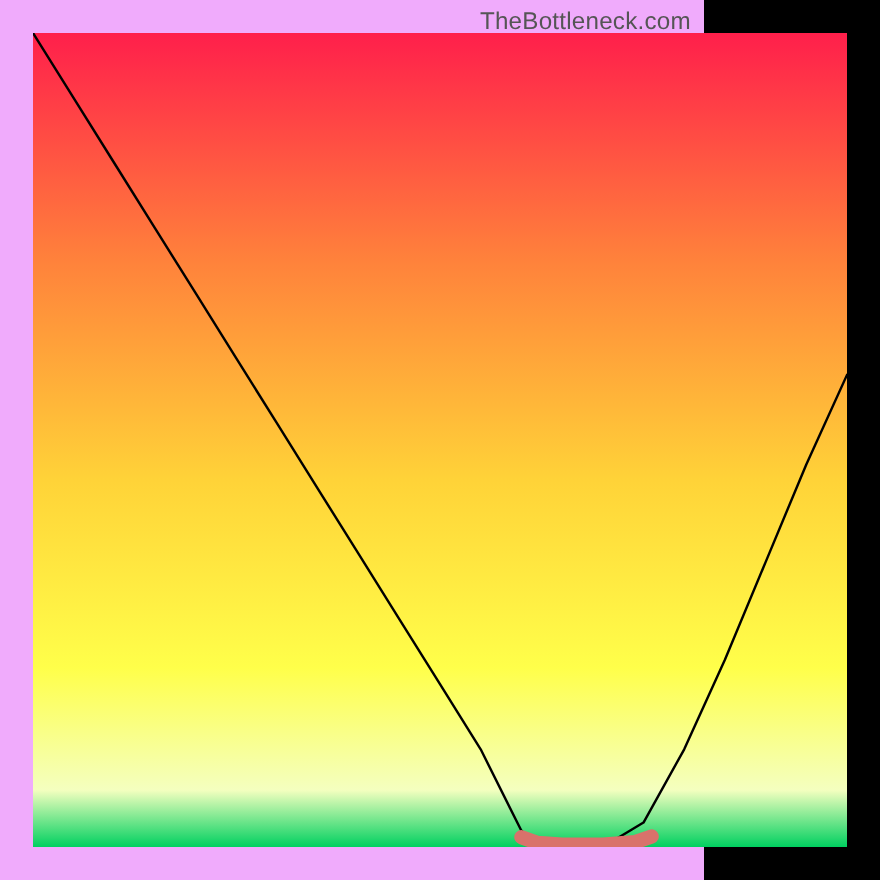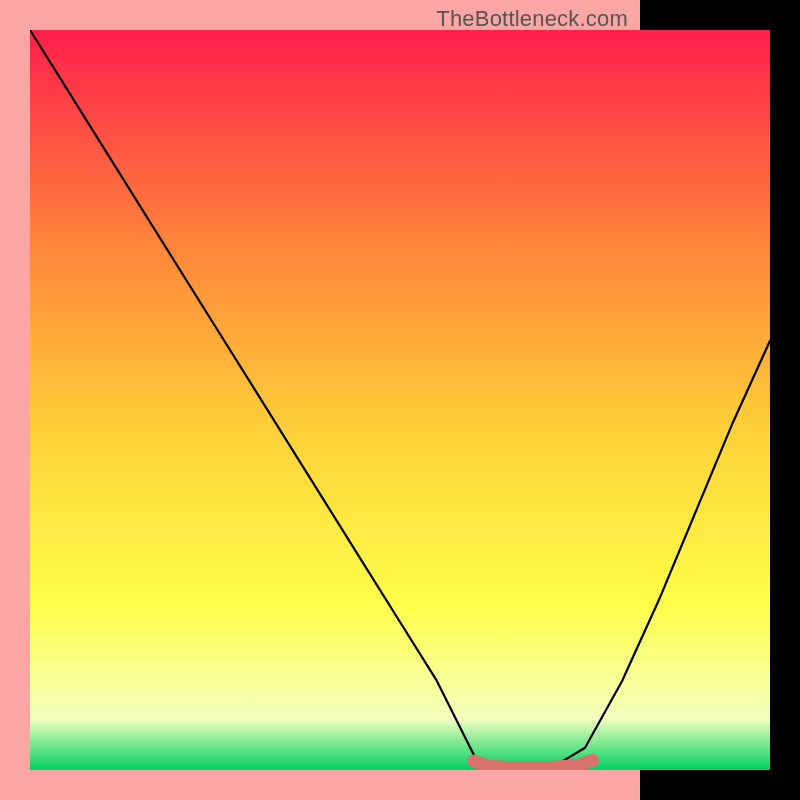--- a/index.html
+++ b/index.html
@@ -8,21 +8,21 @@
     width: 800px;
     height: 800px;
     background: #000;
     overflow: hidden;
     font-family: Arial, Helvetica, sans-serif;
   }
   .frame {
     position: relative;
     width: 640px;
     height: 800px;
-    background: #fca5a5;
+    background: #f0abfc;
   }
   .watermark {
     position: absolute;
     top: 6px;
     right: 12px;
     color: #555;
     font-size: 22px;
     font-weight: 500;
     letter-spacing: 0.2px;
     user-select: none;

